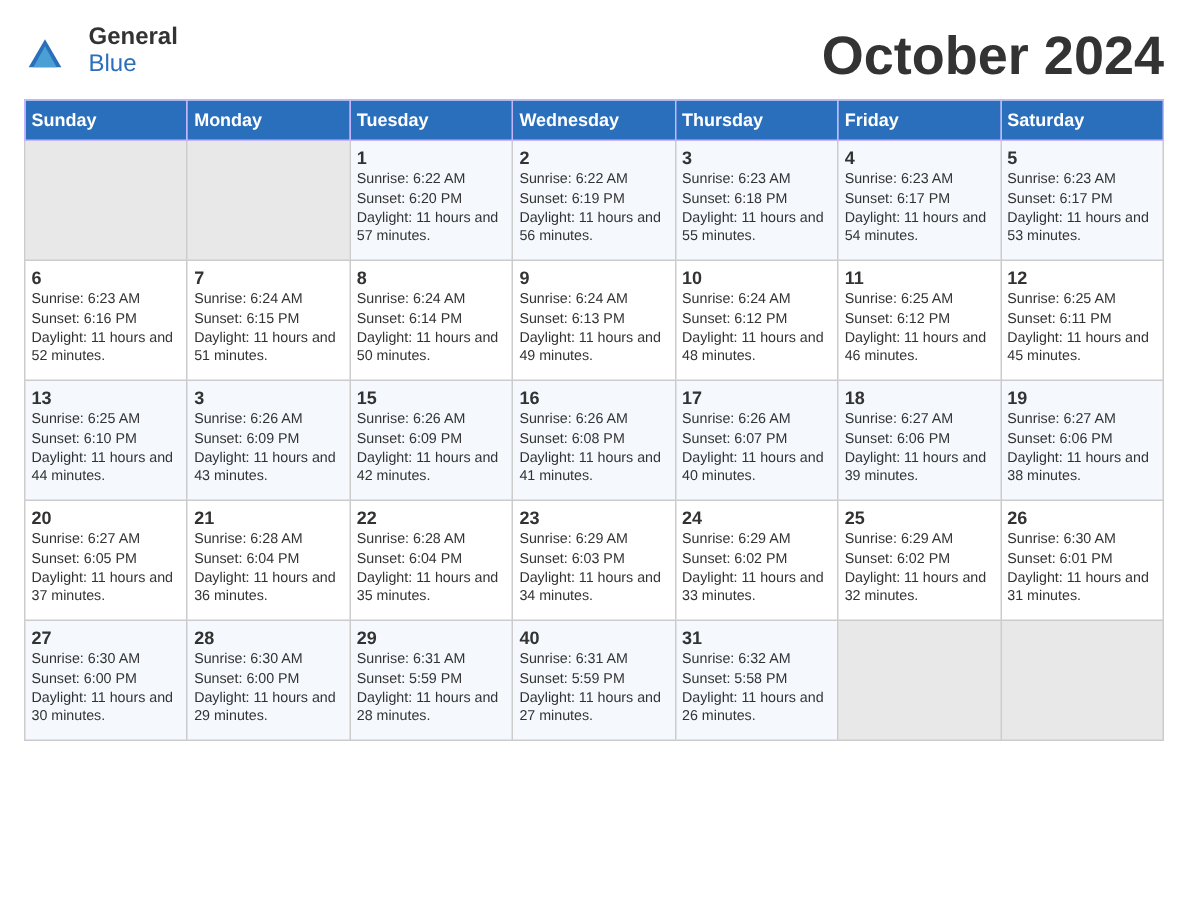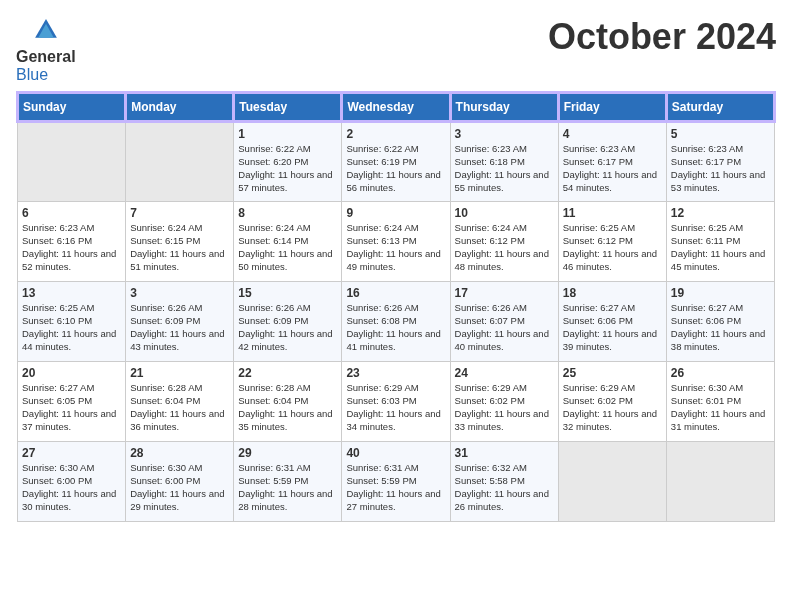--- a/index.html
+++ b/index.html
@@ -11,23 +11,22 @@
       padding: 16px;
     }
     .header {
       display: flex;
       justify-content: space-between;
       align-items: flex-start;
       margin-bottom: 8px;
     }
     .logo {
       display: flex;
-      align-items: center;
-      gap: 4px;
-      flex-direction: column;
+      align-items: flex-end;
+      gap: 15px;
     }
     .logo-text {
       display: flex;
       flex-direction: column;
       line-height: 1.1;
     }
     .logo-general {
       font-size: 16px;
       font-weight: bold;
       color: #333;
@@ -59,21 +58,21 @@
       border-collapse: collapse;
       table-layout: fixed;
     }
     thead tr th {
       background-color: #2a6fbb;
       color: #fff;
       font-size: 12px;
       font-weight: bold;
       padding: 6px 4px;
       text-align: left;
-      border: 3px solid #c4b5fd;
+      border: 1px solid #c4b5fd;
     }
     tbody tr td {
       vertical-align: top;
       border: 1px solid #ccc;
       padding: 4px;
       font-size: 10px;
       color: #333;
       height: 80px;
       background: #fff;
     }

